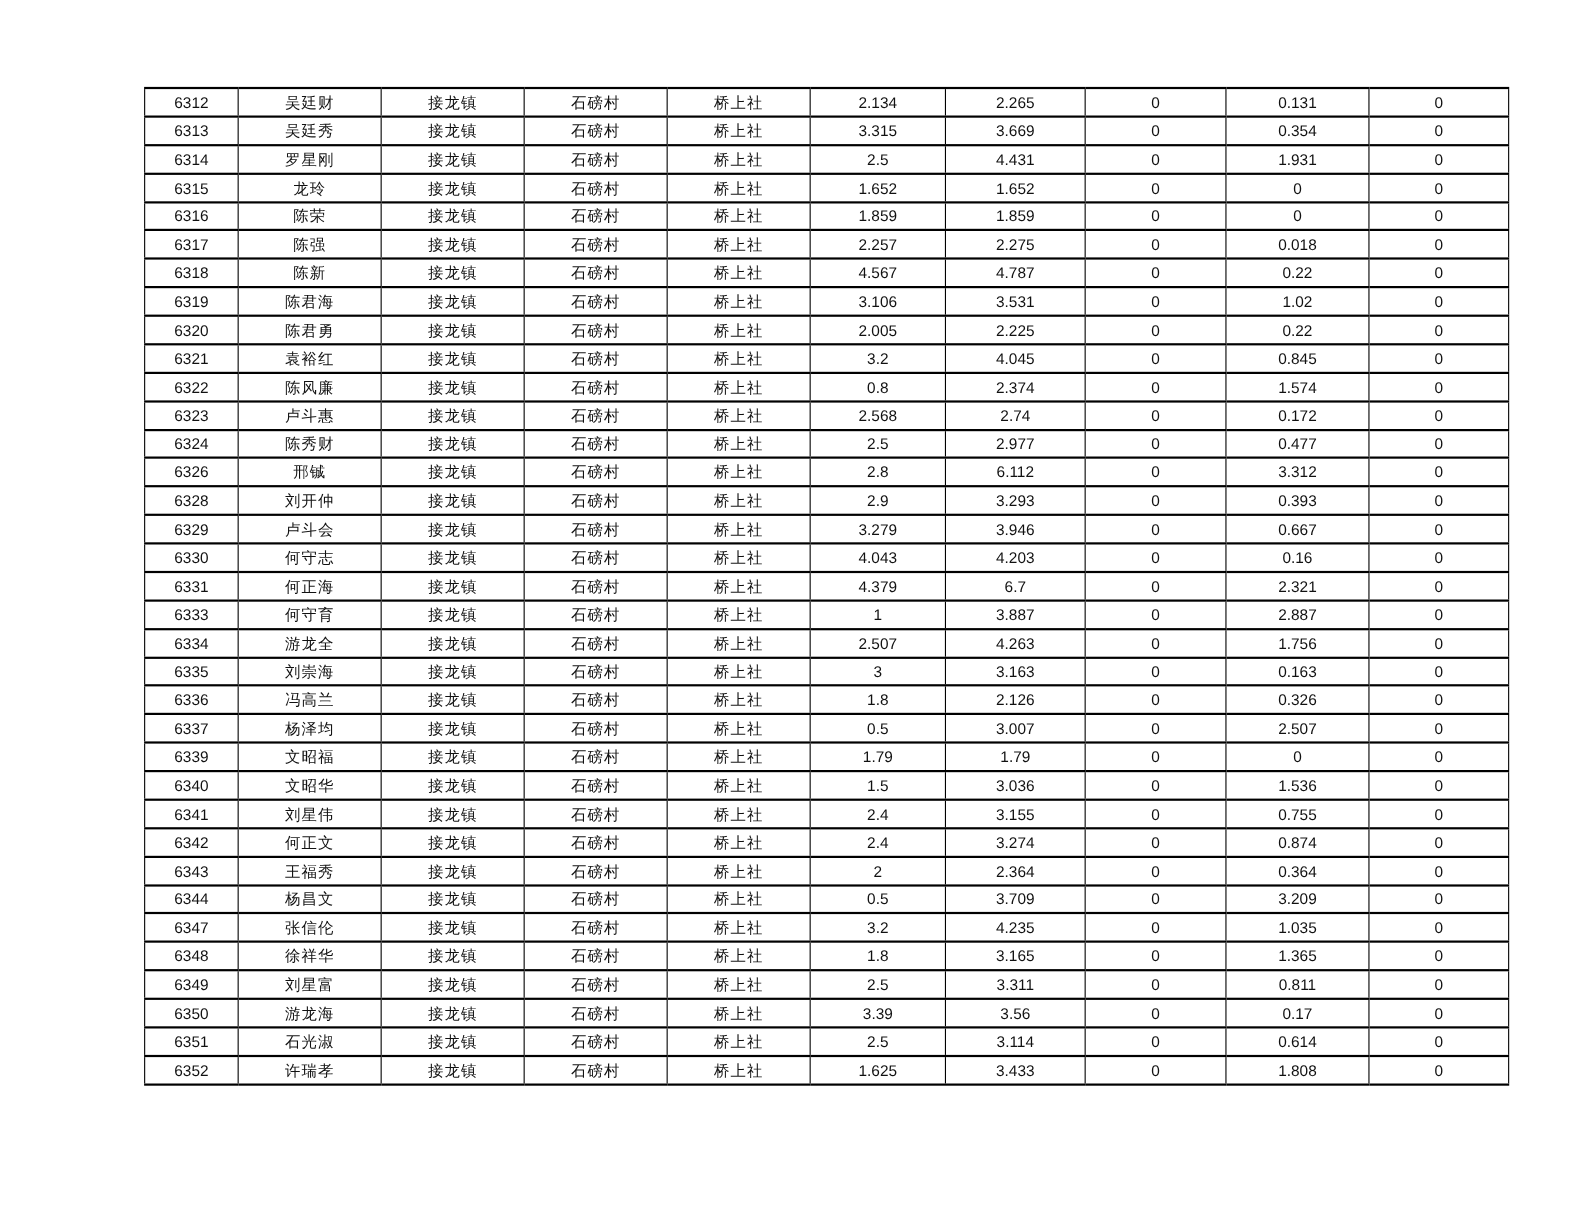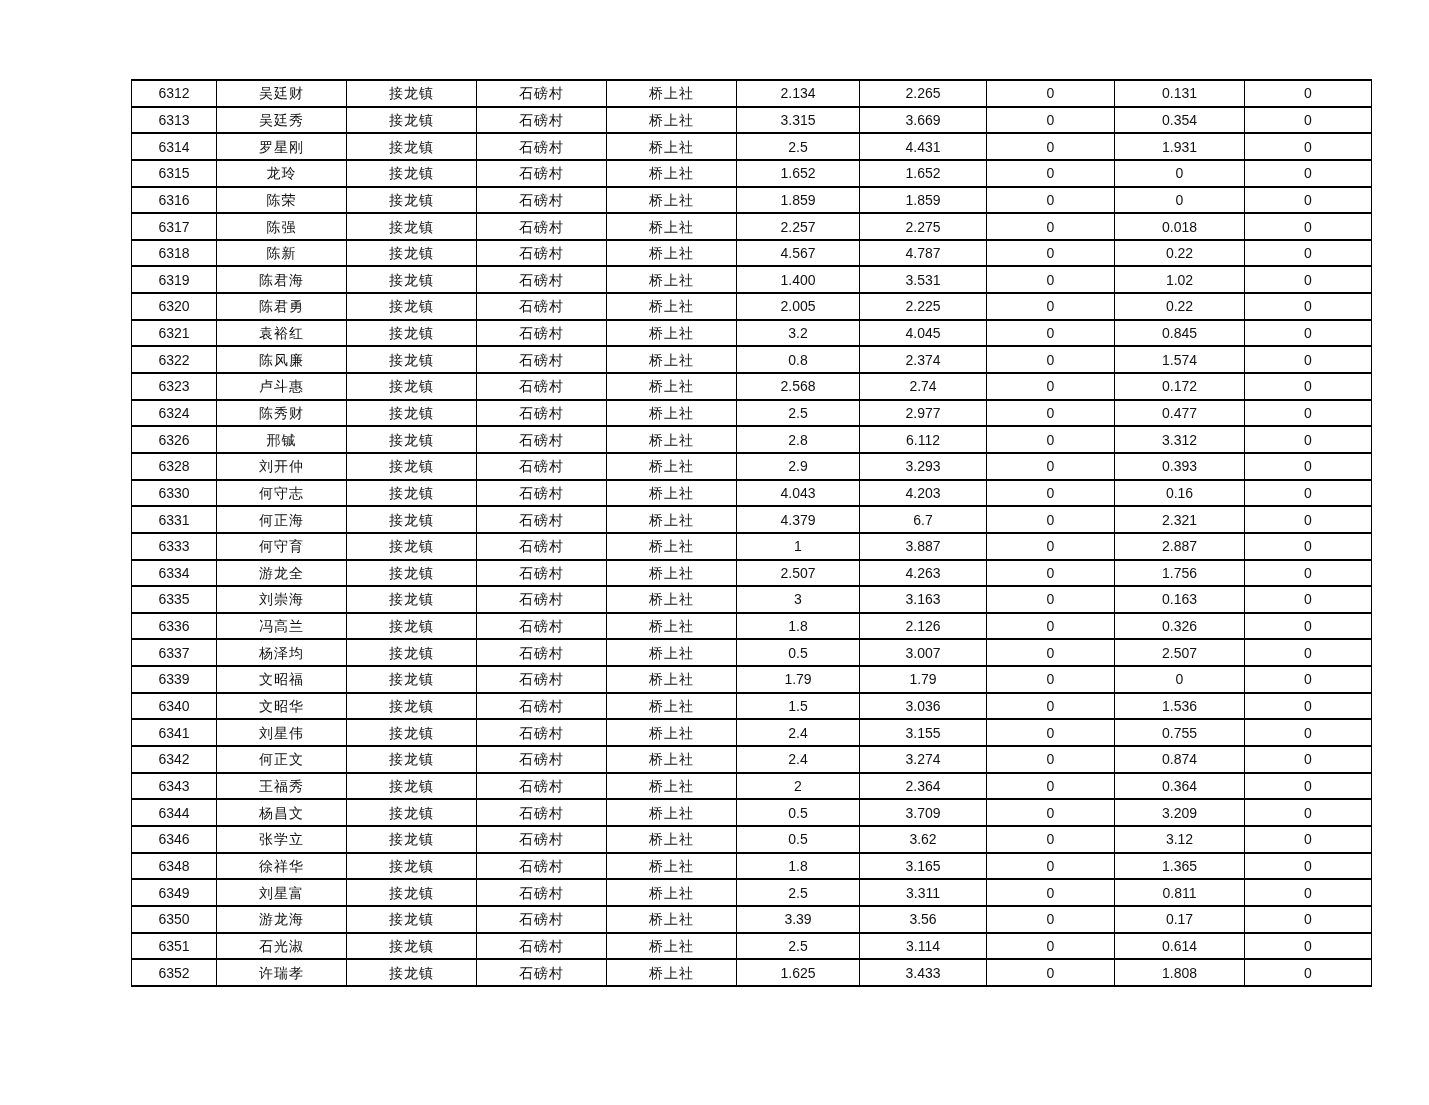--- a/index.html
+++ b/index.html
@@ -148,21 +148,21 @@
           <td>0</td>
           <td>0.22</td>
           <td>0</td>
         </tr>
         <tr>
           <td>6319</td>
           <td class="name-cell">陈君海</td>
           <td class="cn-cell">接龙镇</td>
           <td class="cn-cell">石磅村</td>
           <td class="cn-cell">桥上社</td>
-          <td>1.400</td>
+          <td>3.106</td>
           <td>3.531</td>
           <td>0</td>
           <td>1.02</td>
           <td>0</td>
         </tr>
         <tr>
           <td>6320</td>
           <td class="name-cell">陈君勇</td>
           <td class="cn-cell">接龙镇</td>
           <td class="cn-cell">石磅村</td>
@@ -239,20 +239,32 @@
           <td class="cn-cell">接龙镇</td>
           <td class="cn-cell">石磅村</td>
           <td class="cn-cell">桥上社</td>
           <td>2.9</td>
           <td>3.293</td>
           <td>0</td>
           <td>0.393</td>
           <td>0</td>
         </tr>
         <tr>
+          <td>6329</td>
+          <td class="name-cell">卢斗会</td>
+          <td class="cn-cell">接龙镇</td>
+          <td class="cn-cell">石磅村</td>
+          <td class="cn-cell">桥上社</td>
+          <td>3.279</td>
+          <td>3.946</td>
+          <td>0</td>
+          <td>0.667</td>
+          <td>0</td>
+        </tr>
+        <tr>
           <td>6330</td>
           <td class="name-cell">何守志</td>
           <td class="cn-cell">接龙镇</td>
           <td class="cn-cell">石磅村</td>
           <td class="cn-cell">桥上社</td>
           <td>4.043</td>
           <td>4.203</td>
           <td>0</td>
           <td>0.16</td>
           <td>0</td>
@@ -395,29 +407,29 @@
           <td class="cn-cell">接龙镇</td>
           <td class="cn-cell">石磅村</td>
           <td class="cn-cell">桥上社</td>
           <td>0.5</td>
           <td>3.709</td>
           <td>0</td>
           <td>3.209</td>
           <td>0</td>
         </tr>
         <tr>
-          <td>6346</td>
-          <td class="name-cell">张学立</td>
-          <td class="cn-cell">接龙镇</td>
-          <td class="cn-cell">石磅村</td>
-          <td class="cn-cell">桥上社</td>
-          <td>0.5</td>
-          <td>3.62</td>
-          <td>0</td>
-          <td>3.12</td>
+          <td>6347</td>
+          <td class="name-cell">张信伦</td>
+          <td class="cn-cell">接龙镇</td>
+          <td class="cn-cell">石磅村</td>
+          <td class="cn-cell">桥上社</td>
+          <td>3.2</td>
+          <td>4.235</td>
+          <td>0</td>
+          <td>1.035</td>
           <td>0</td>
         </tr>
         <tr>
           <td>6348</td>
           <td class="name-cell">徐祥华</td>
           <td class="cn-cell">接龙镇</td>
           <td class="cn-cell">石磅村</td>
           <td class="cn-cell">桥上社</td>
           <td>1.8</td>
           <td>3.165</td>

